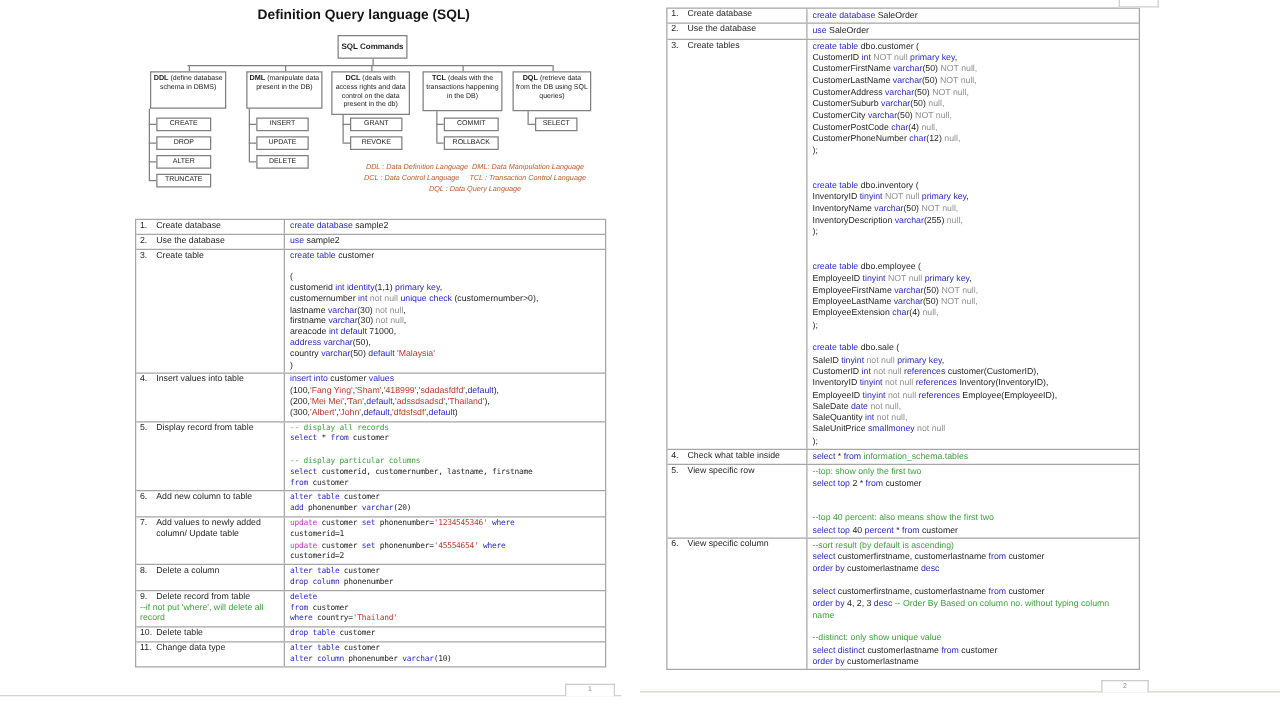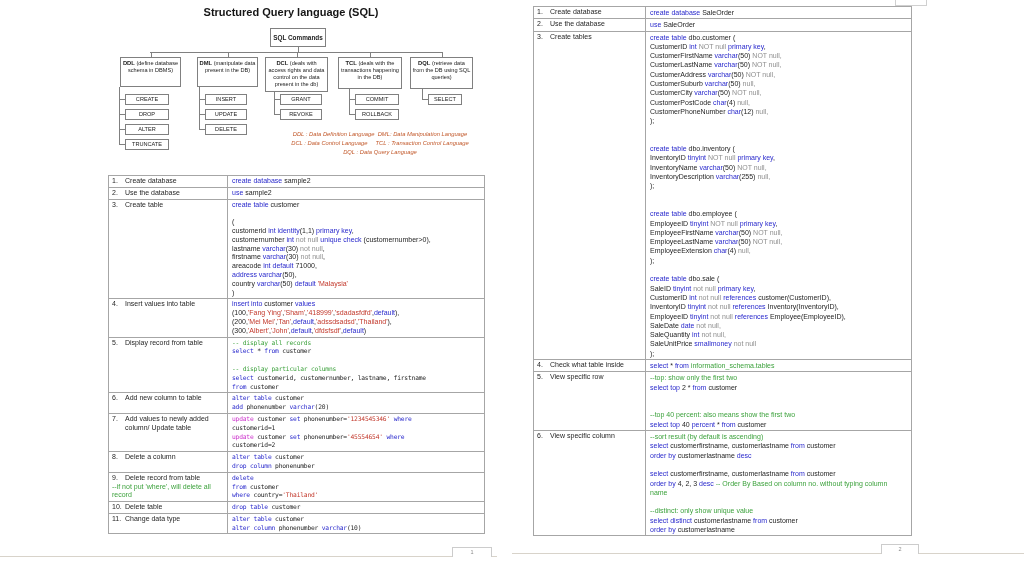--- a/index.html
+++ b/index.html
@@ -49,21 +49,21 @@
   #tab1{left:452px;top:547px;width:38px;height:9px;line-height:9px;}
   #tab2{left:881px;top:544px;width:36px;height:9px;line-height:9px;}
   #tabtop{left:895px;top:0;width:30px;height:5px;background:#fff;border:1px solid #d0d0d0;border-top:none;position:absolute;}
 </style>
 </head>
 <body style="--kw: #2929cc; --mu: #8f8f8f; --str: #c2382b; --com: #3da23d; --mag: #cc33cc; --leg: #c2592b;">
 
 <div class="canvas">
 
   <div id="page1" class="page">
-    <div class="title">Structured Query language (SQL)</div>
+    <div class="title">Definition Query language (SQL)</div>
     <div id="diagram">
       <div id="legend">
           <div class="legend-line">DDL : Data Definition Language&nbsp;&nbsp;DML: Data Manipulation Language</div>
           <div class="legend-line">DCL : Data Control Language&nbsp;&nbsp;&nbsp;&nbsp;&nbsp;TCL : Transaction Control Language</div>
           <div class="legend-line">DQL : Data Query Language</div>
         </div>
     <div class="dbox rootbox" style="left: 185px; top: 2px; width: 56px; height: 19px;">SQL Commands</div>
         <div class="conn" style="left: 213px; top: 21px; width: 1px; height: 5px;"></div>
         <div class="conn" style="left: 65px; top: 26px; width: 292px; height: 1px;"></div>
         <div class="conn" style="left: 66px; top: 26px; width: 1px; height: 5px;"></div>

